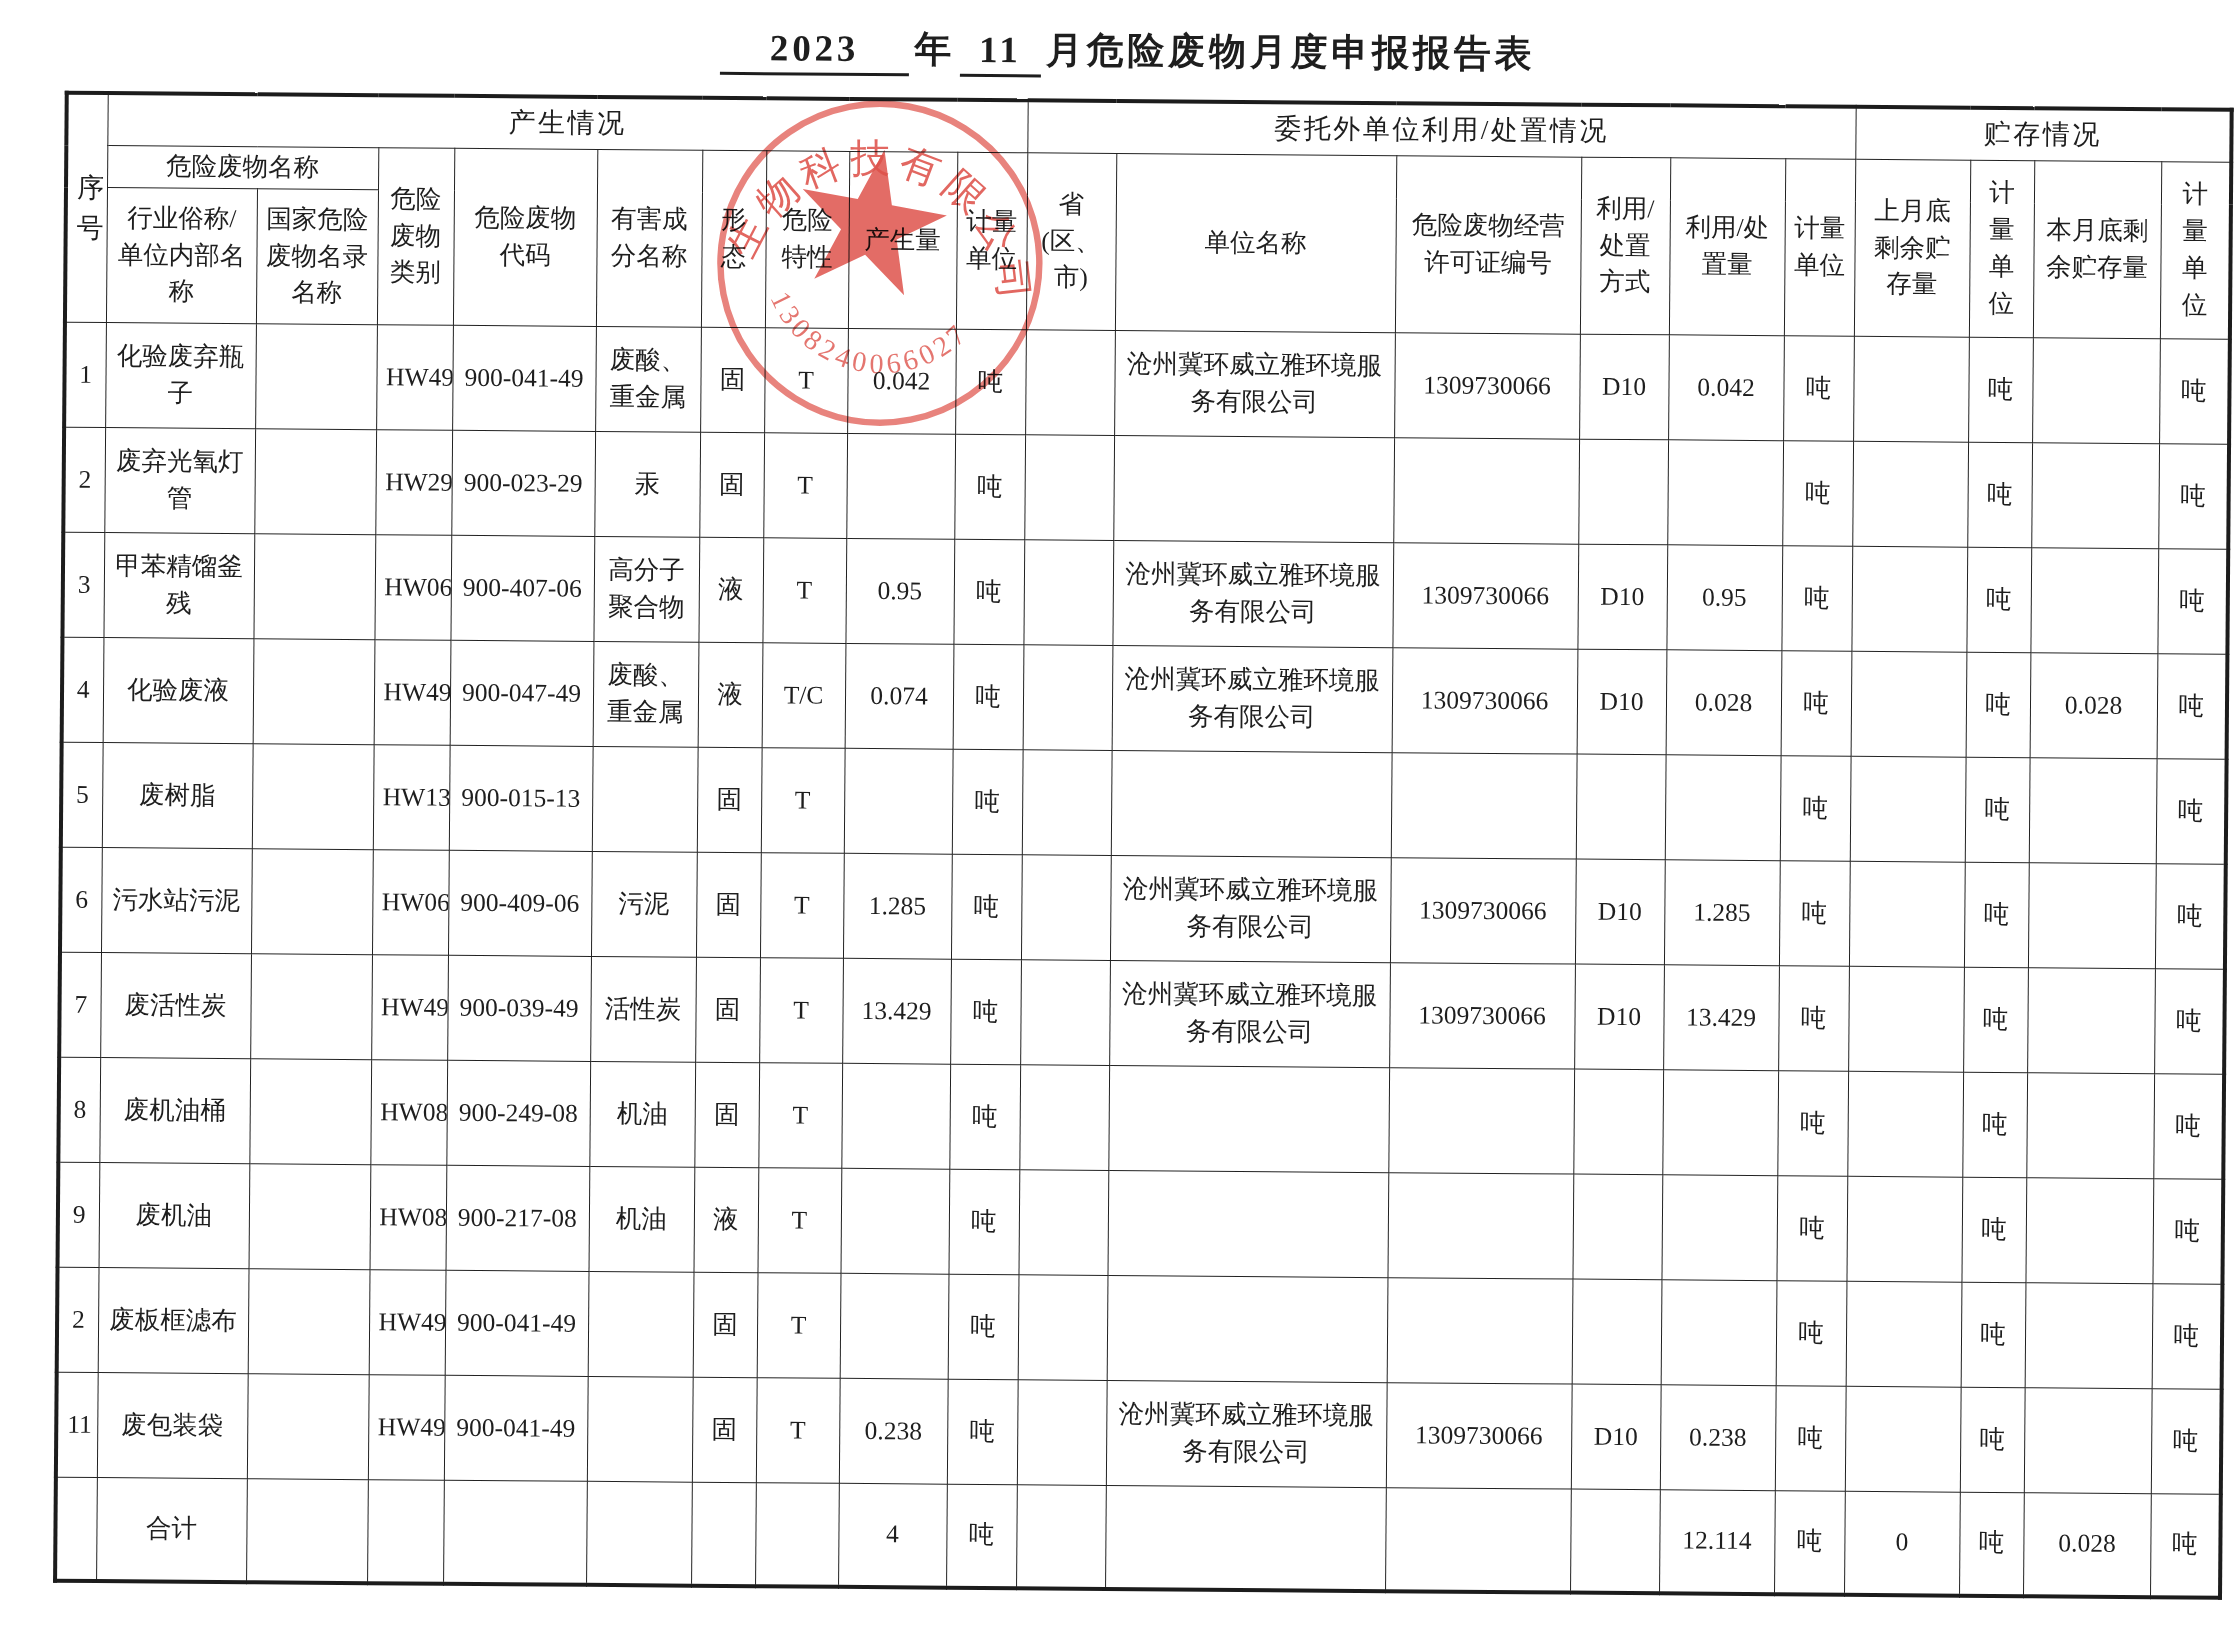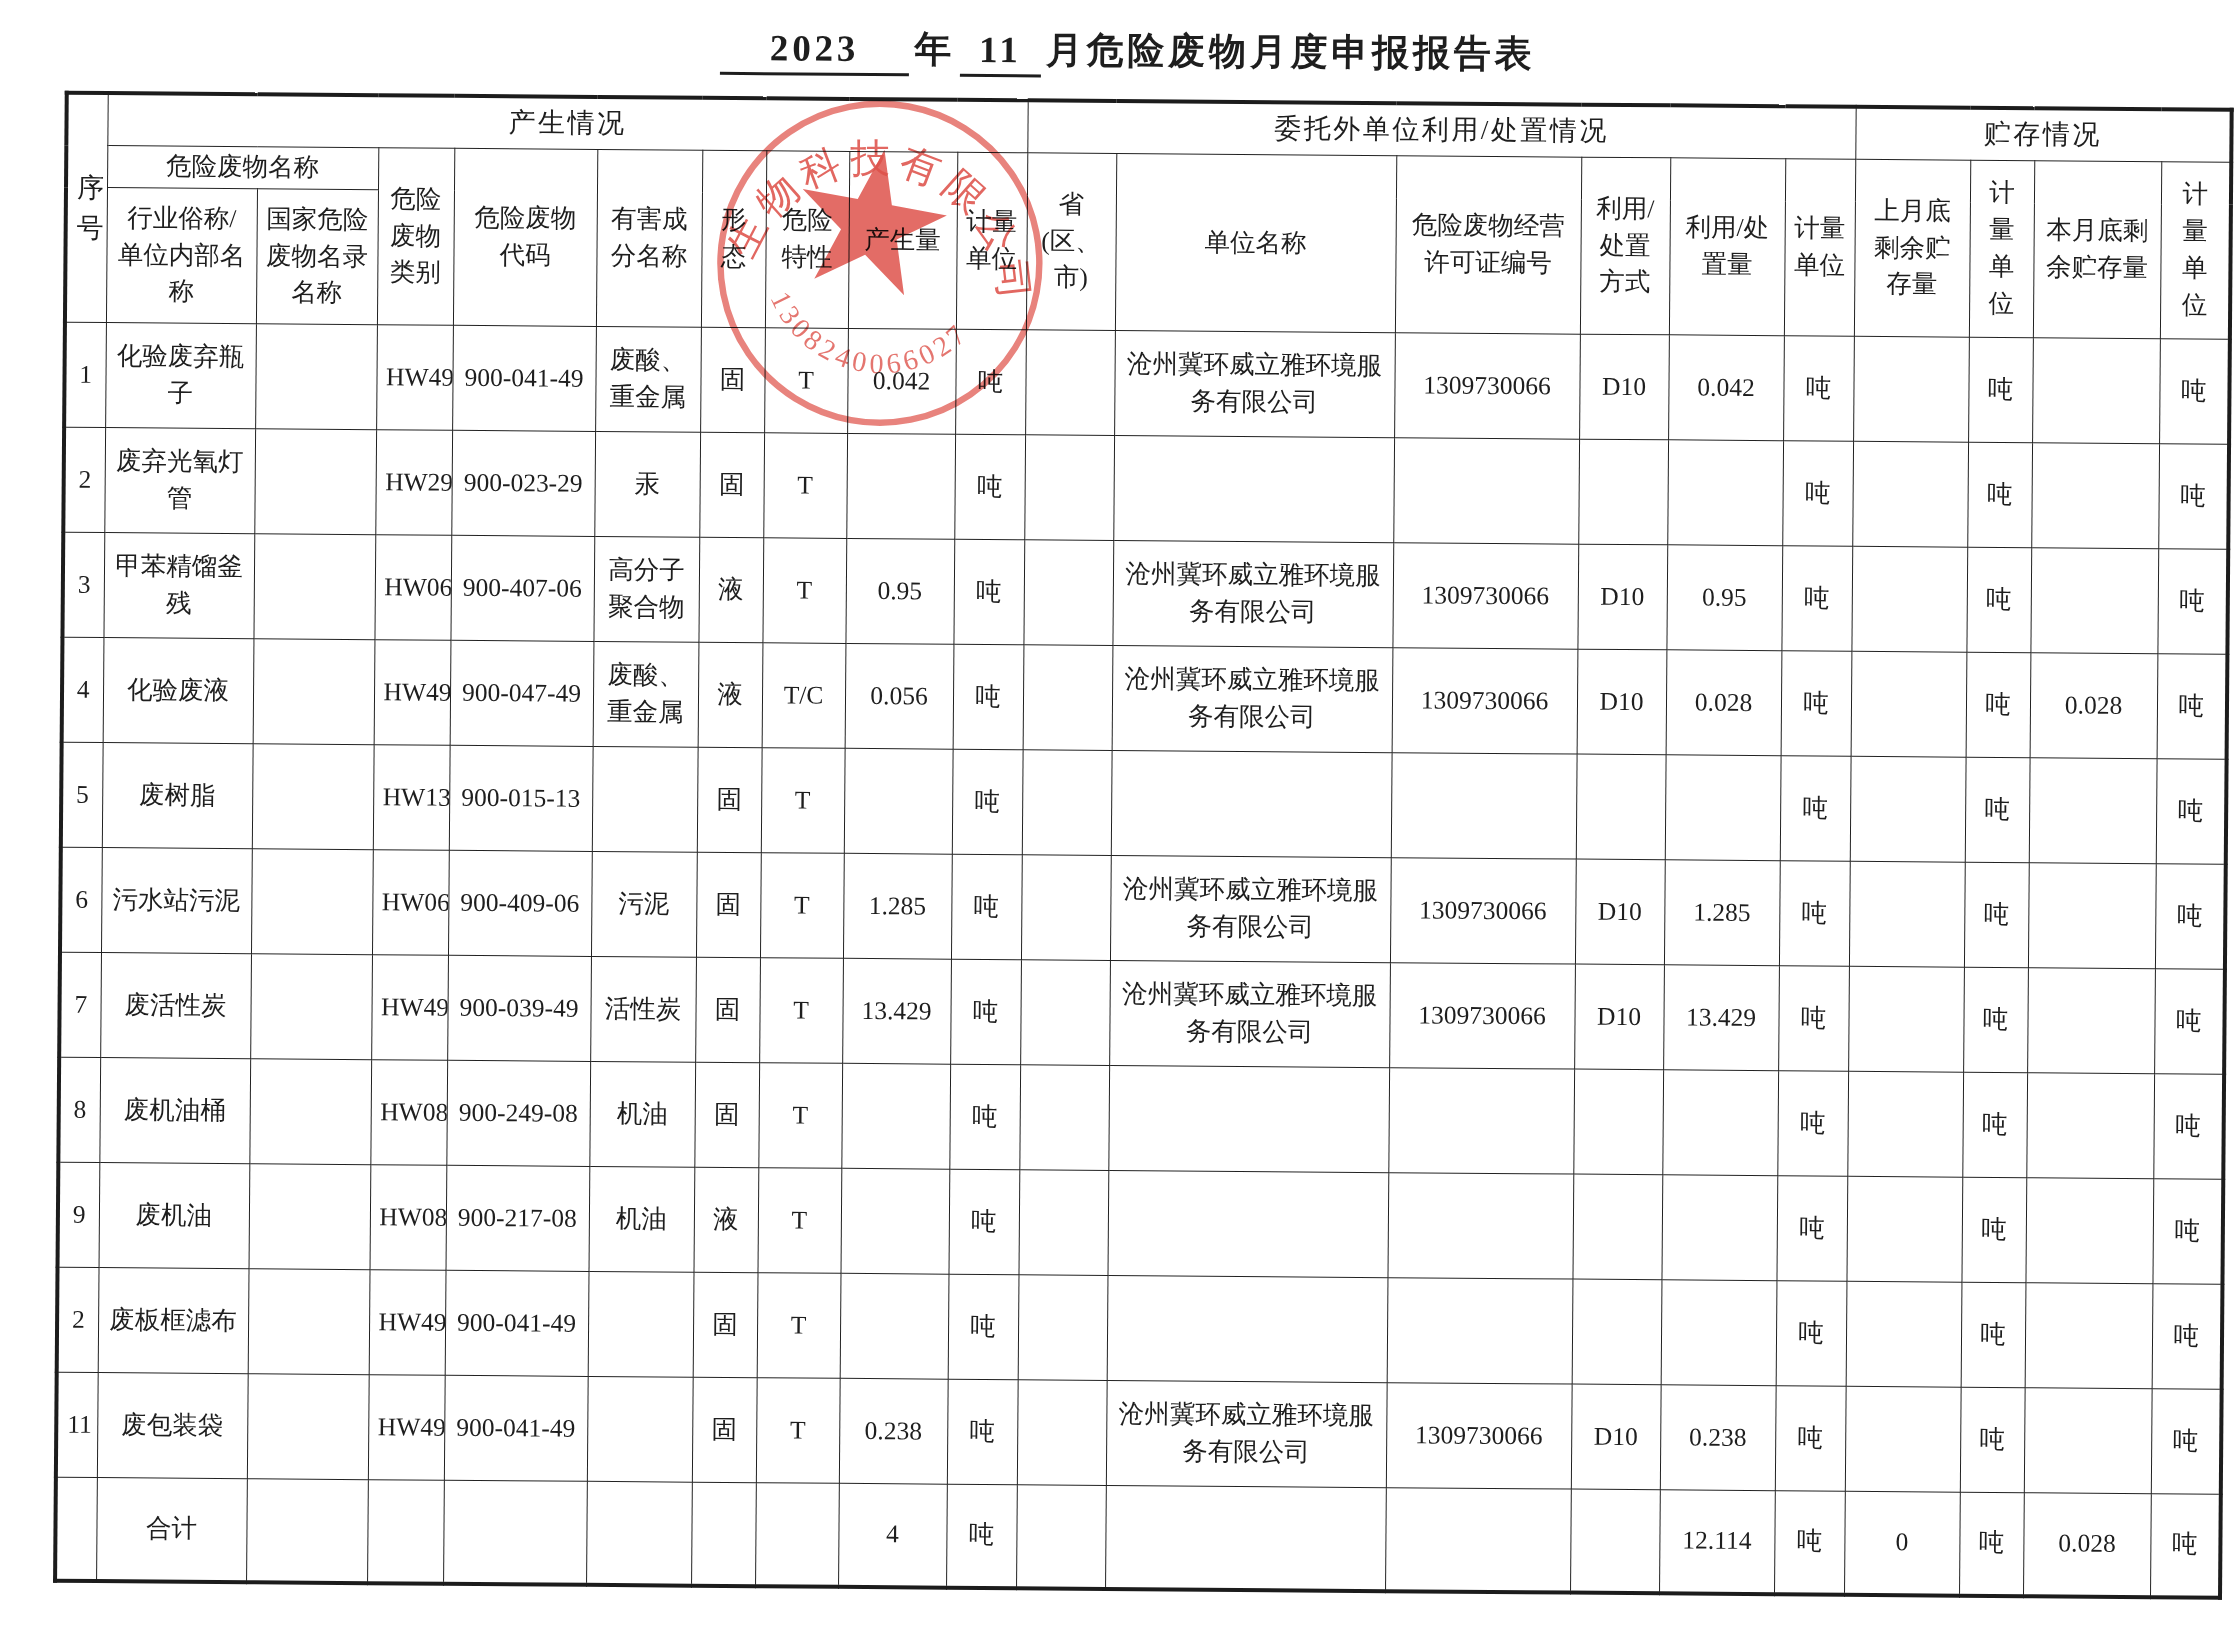--- a/index.html
+++ b/index.html
@@ -198,21 +198,21 @@
         </tr>
         <tr>
           <td>4</td>
           <td class="wname">化验废液</td>
           <td></td>
           <td>HW49</td>
           <td class="code">900-047-49</td>
           <td>废酸、重金属</td>
           <td>液</td>
           <td>T/C</td>
-          <td>0.056</td>
+          <td>0.074</td>
           <td>吨</td>
           <td></td>
           <td class="company">沧州冀环威立雅环境服务有限公司</td>
           <td>1309730066</td>
           <td>D10</td>
           <td>0.028</td>
           <td>吨</td>
           <td></td>
           <td>吨</td>
           <td>0.028</td>

